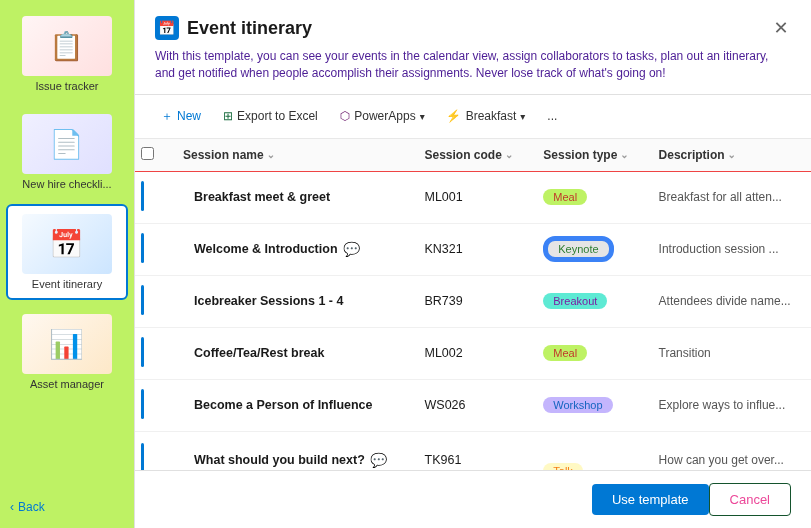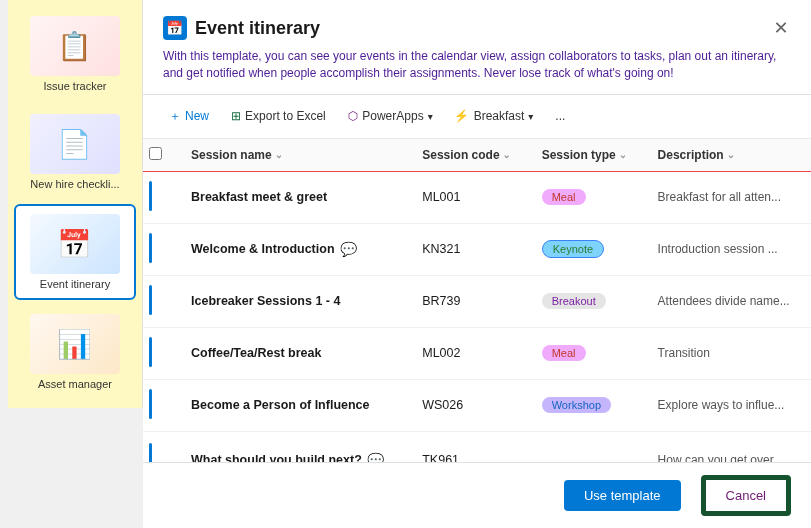--- a/index.html
+++ b/index.html
@@ -9,29 +9,28 @@
       background: #f0f0f0;
       width: 811px;
       height: 528px;
       overflow: hidden;
       display: flex;
     }
 
     
     .sidebar {
       width: 135px;
-      background: #fef9c3;
+      background: #bef264;
       border-right: 1px solid #e0e0e0;
       display: flex;
       flex-direction: column;
       padding: 8px 6px;
       gap: 6px;
       overflow: hidden;
-      height: 408px;
-      margin-left: 8px;
+      height: 528px;
     }
     .sidebar-item {
       display: flex;
       flex-direction: column;
       align-items: center;
       padding: 8px 4px;
       border-radius: 6px;
       cursor: pointer;
       gap: 4px;
     }
@@ -243,37 +242,38 @@
       height: 30px;
       background: #0078d4;
       border-radius: 2px;
       display: inline-block;
     }
     .session-name {
       font-weight: 600;
       display: flex;
       align-items: center;
       gap: 6px;
+      margin-left: 11px;
     }
     .chat-icon {
       color: #666;
       font-size: 14px;
     }
 
     
     .badge {
       display: inline-block;
       padding: 2px 10px;
       border-radius: 12px;
       font-size: 11px;
       font-weight: 500;
     }
-    .badge-meal { background: #f0abfc; color: #c0392b; }
-    .badge-keynote { background: #7dd3fc; color: #2e7d32; border: 1px solid #3b82f6; }
-    .badge-breakout { background: #e5e5e5; color: #7b1fa2; }
+    .badge-meal { background: #bef264; color: #c0392b; }
+    .badge-keynote { background: #e5e5e5; color: #2e7d32; border: 5px solid #3b82f6; }
+    .badge-breakout { background: #5eead4; color: #7b1fa2; }
     .badge-workshop { background: #c4b5fd; color: #1565c0; }
     .badge-talk { background: #fff9c4; color: #f57f17; margin-top: 22px; }
 
     .desc-text {
       color: #555;
       font-size: 12px;
       white-space: nowrap;
       overflow: hidden;
       text-overflow: ellipsis;
       max-width: 160px;
@@ -288,39 +288,39 @@
     .sort-arrow {
       font-size: 10px;
       color: #999;
     }
 
     
     .footer {
       display: flex;
       justify-content: flex-end;
       align-items: center;
-      gap: 20px;
+      gap: 0;
       padding: 12px 20px;
       border-top: 1px solid #e0e0e0;
       background: #fff;
     }
     .btn-primary {
       background: #0078d4;
       color: white;
       border: none;
       padding: 8px 20px;
       border-radius: 4px;
       cursor: pointer;
       font-size: 13px;
       font-weight: 500;
     }
     .btn-secondary {
       background: white;
-      color: #701a75;
-      border: 5px solid #14532d;
+      color: #ec4899;
+      border: 1px solid #14532d;
       padding: 8px 20px;
       border-radius: 4px;
       cursor: pointer;
       font-size: 13px;
     }
   </style>
 </head>
 <body>
 
 <div class="sidebar">

